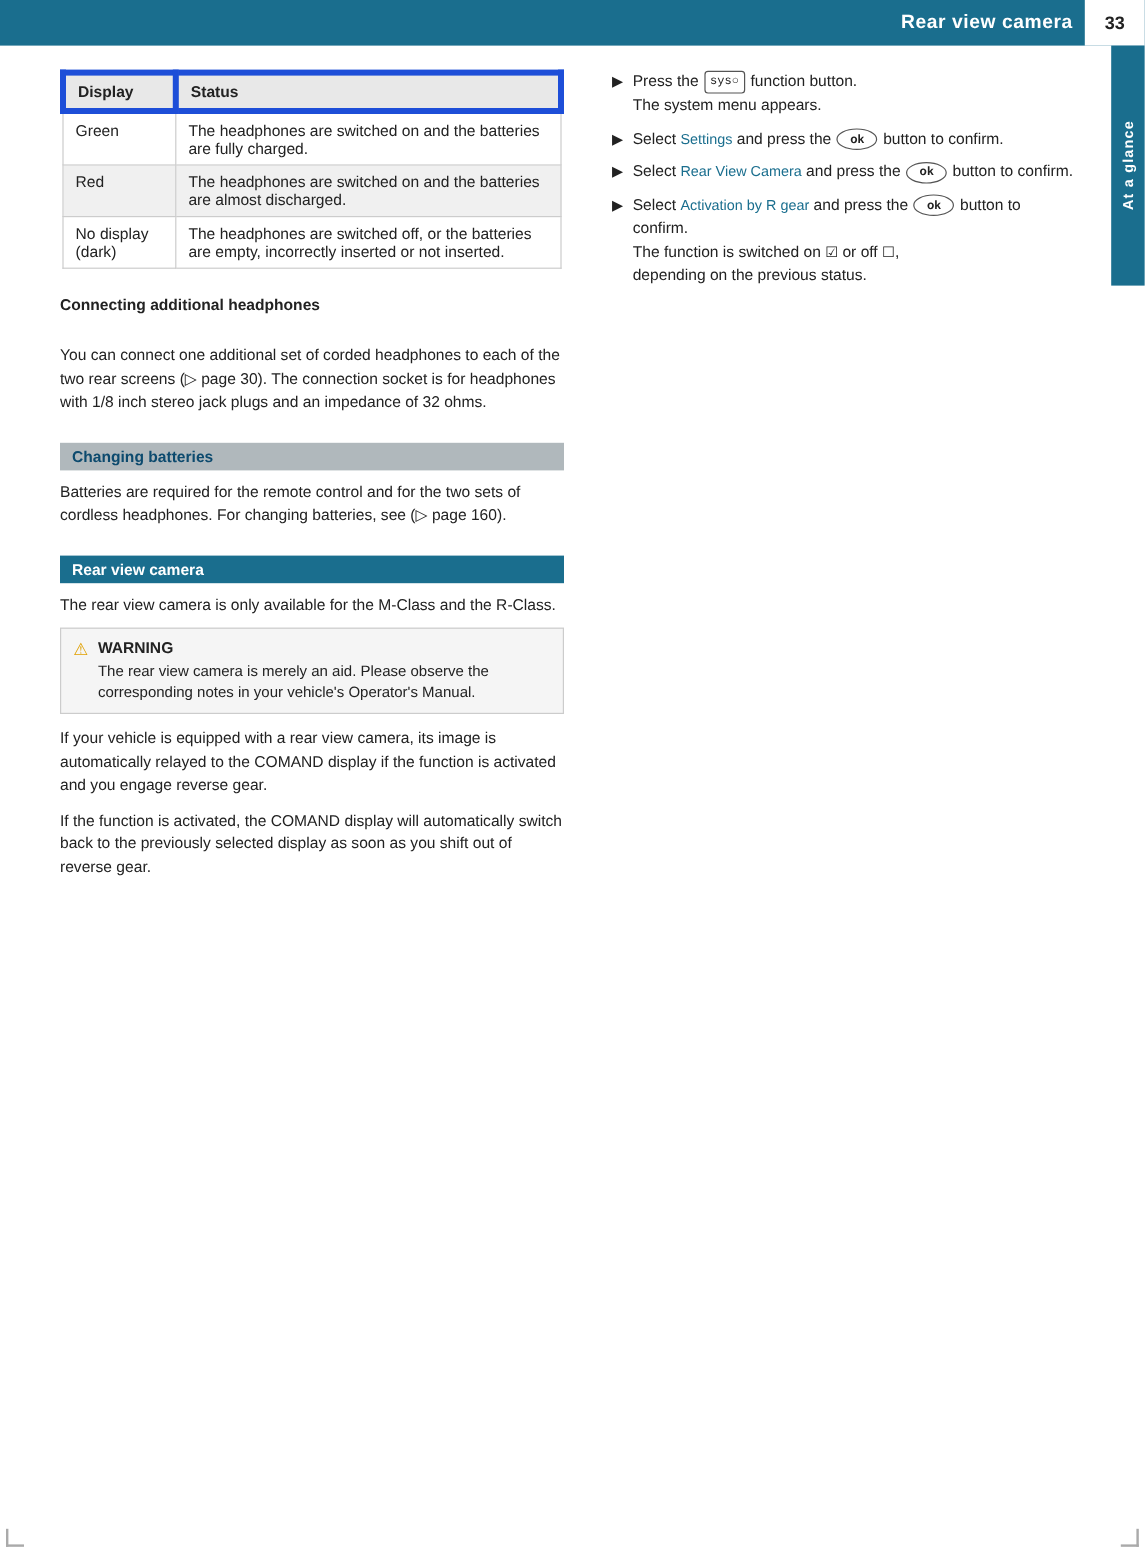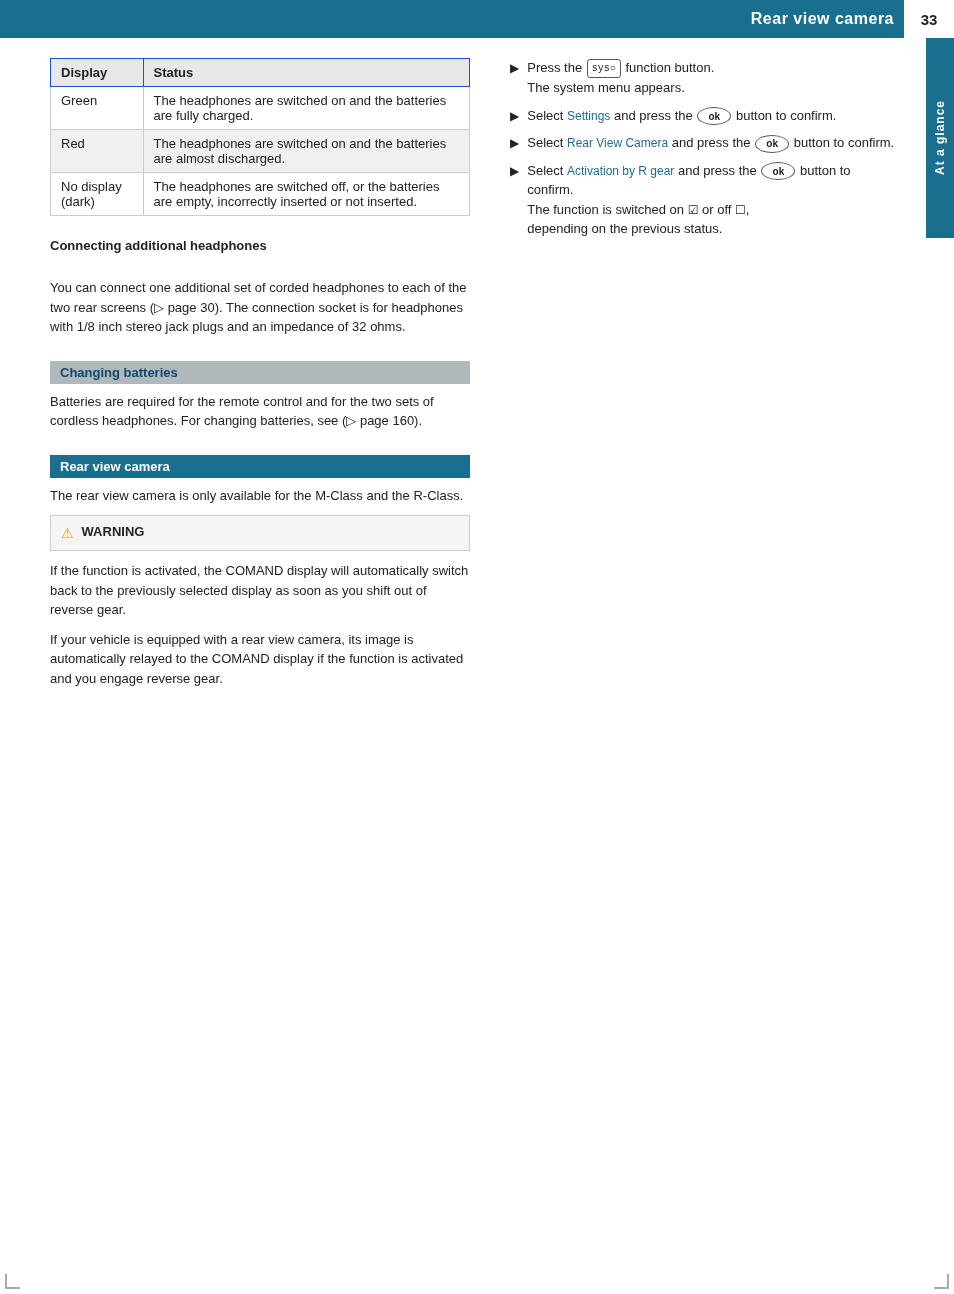--- a/index.html
+++ b/index.html
@@ -90,21 +90,21 @@
       width: 100%;
       border-collapse: collapse;
       margin-bottom: 22px;
       font-size: 13px;
     }
     .info-table th {
       background: #e8e8e8;
       font-weight: bold;
       text-align: left;
       padding: 6px 10px;
-      border: 1px solid #1d4ed8;
+      border: 5px solid #1d4ed8;
     }
     .info-table td {
       padding: 6px 10px;
       border: 1px solid #ccc;
       vertical-align: top;
     }
     .info-table tr:nth-child(odd) td {
       background: #fff;
     }
     .info-table tr:nth-child(even) td {
@@ -300,25 +300,26 @@
 
     <div class="section-spacer"></div>
 
     <div class="section-bar-blue">Rear view camera</div>
     <div class="body-text">The rear view camera is only available for the M-Class and the R-Class.</div>
 
     <div class="warning-box">
       <div class="warning-icon">⚠</div>
       <div class="warning-content">
         <div class="warning-title">WARNING</div>
+        <div class="warning-text">The rear view camera is merely an aid. Please observe the corresponding notes in your vehicle's Operator's Manual.</div>
       </div>
     </div>
 
+    <div class="body-text">If your vehicle is equipped with a rear view camera, its image is automatically relayed to the COMAND display if the function is activated and you engage reverse gear.</div>
     <div class="body-text">If the function is activated, the COMAND display will automatically switch back to the previously selected display as soon as you shift out of reverse gear.</div>
-    <div class="body-text">If your vehicle is equipped with a rear view camera, its image is automatically relayed to the COMAND display if the function is activated and you engage reverse gear.</div>
 
   </div>
 
   <div class="right-col">
 
     <div class="bullet-item">
       <span class="bullet-arrow">▶</span>
       <span>
         Press the <span class="sys-btn">sys○</span> function button.<br>
         The system menu appears.

